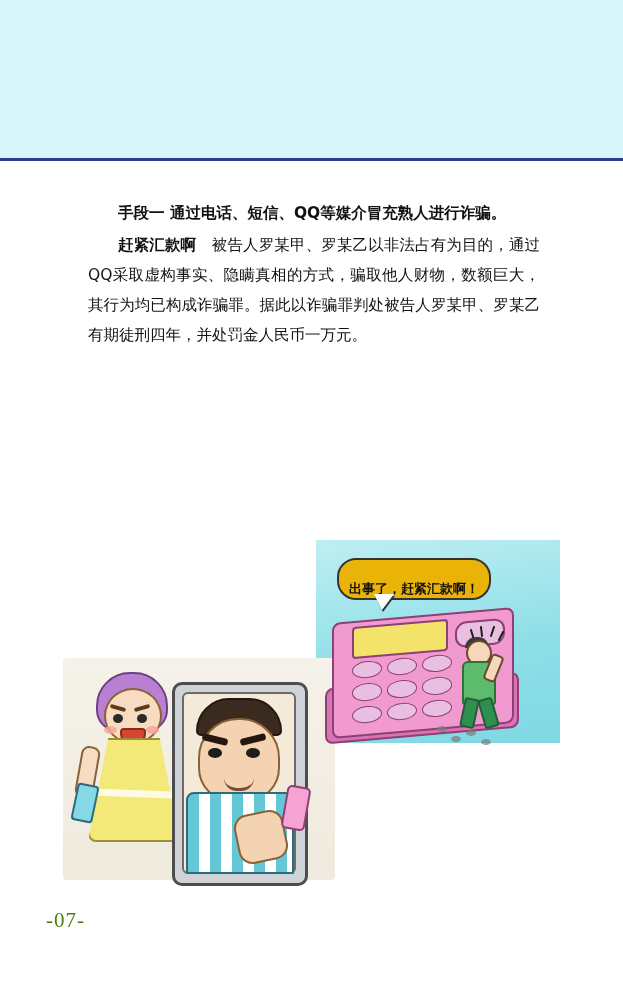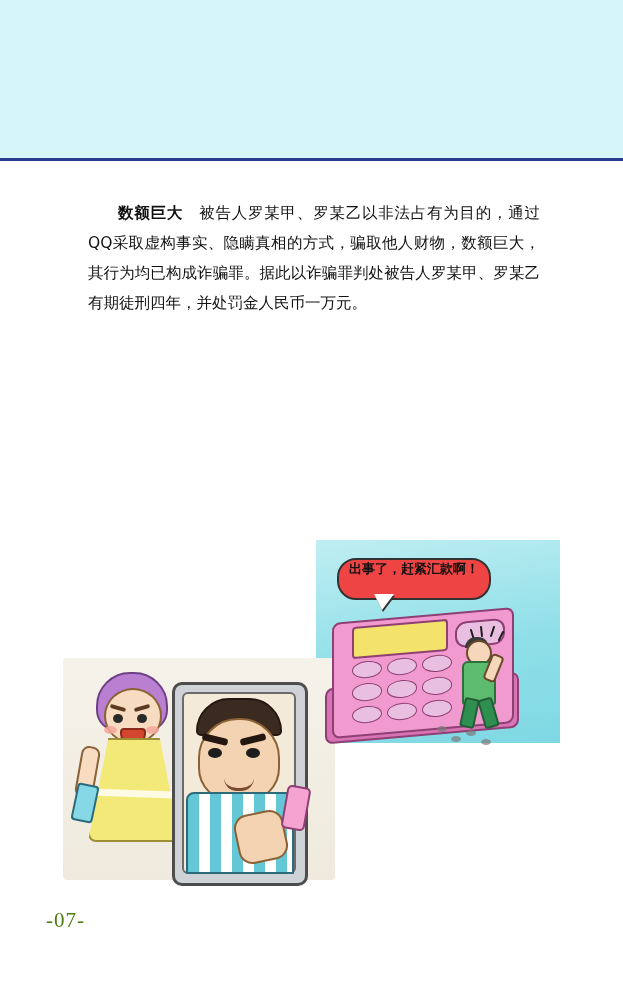--- a/index.html
+++ b/index.html
@@ -111,25 +111,25 @@
     background: linear-gradient(180deg, #f5f2ea 0%, #efeadd 100%);
     border-radius: 4px;
   }
   
   .bubble {
     position: absolute;
     left: 337px;
     top: 18px;
     width: 150px;
     height: 38px;
-    background: #ef4444;
+    background: #eab308;
     border: 2px solid #333333;
     border-radius: 19px;
     display: flex;
-    align-items: flex-start;
+    align-items: flex-end;
     justify-content: center;
   }
   .bubble-text {
     font-family: "DejaVu Sans", sans-serif;
     font-size: 13px;
     font-weight: bold;
     color: #111111;
     white-space: nowrap;
   }
   .bubble-tail {
@@ -500,22 +500,25 @@
 </style>
 </head>
 <body>
 
 <div class="page">
 
   <div class="banner"></div>
   <div class="banner-bottom-rule"></div>
 
   <div class="content">
+    <p class="indent gap-after">
+      <span class="lead-bold">手段一 通过电话、短信、QQ等媒介冒充熟人进行诈骗。</span>
+    </p>
     <p class="indent">
-      <span class="bold">数额巨大</span><span>　被告人罗某甲、罗某乙以非法占有为目的，通过QQ采取虚构事实、隐瞒真相的方式，骗取他人财物，数额巨大，其行为均已构成诈骗罪。据此以诈骗罪判处被告人罗某甲、罗某乙有期徒刑四年，并处罚金人民币一万元。</span>
+      <span class="bold">赶紧汇款啊</span><span>　被告人罗某甲、罗某乙以非法占有为目的，通过QQ采取虚构事实、隐瞒真相的方式，骗取他人财物，数额巨大，其行为均已构成诈骗罪。据此以诈骗罪判处被告人罗某甲、罗某乙有期徒刑四年，并处罚金人民币一万元。</span>
     </p>
   </div>
 
   <div class="illustration">
 
     <div class="illus-right-bg"></div>
     <div class="illus-left-bg"></div>
 
     <div class="woman-hair"></div>
     <div class="woman-face"></div>

